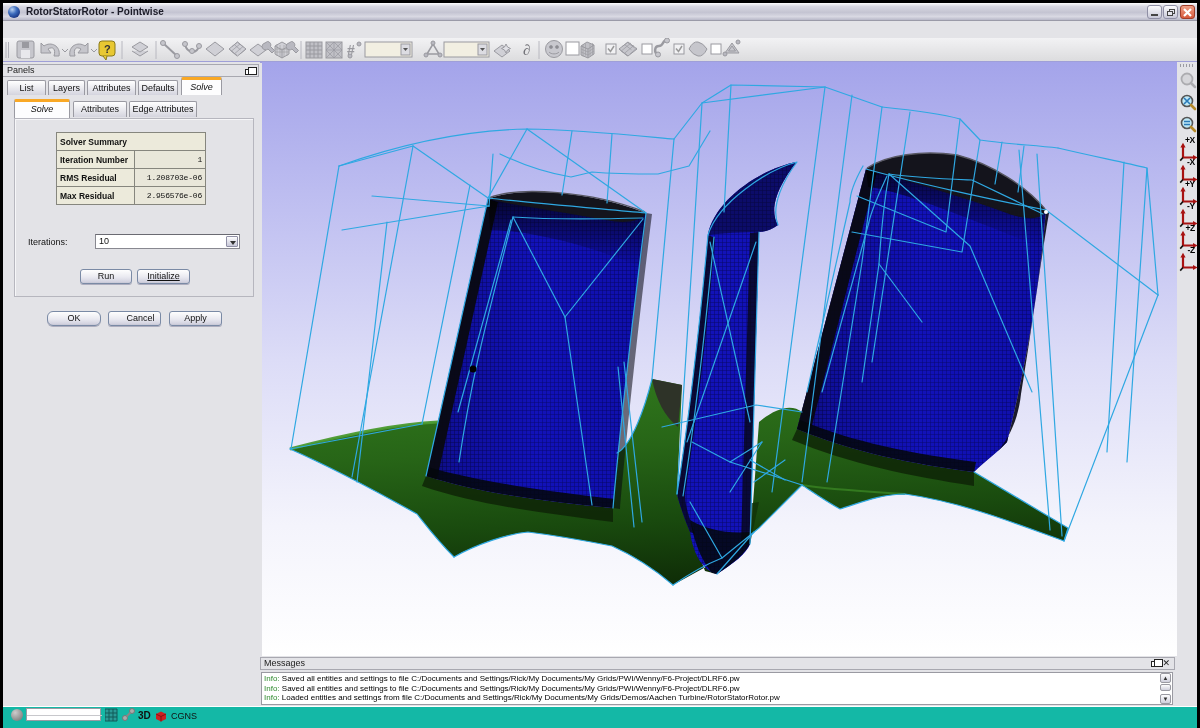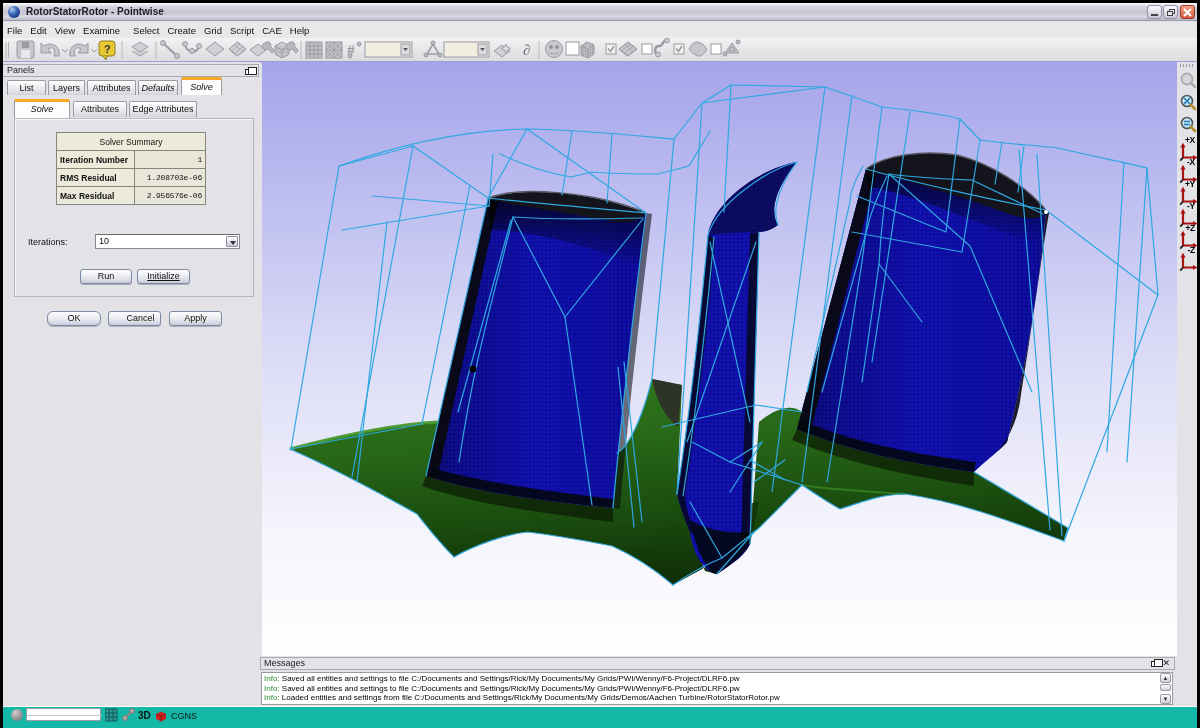--- a/index.html
+++ b/index.html
@@ -35,21 +35,21 @@
   background:linear-gradient(180deg,#ffffff,#e6e6ec 60%,#d4d4de); text-align:center; color:#111; }
 .tab.active { background:#fdfdfe; border-top:3px solid #f9a825; z-index:3;font-style:italic; }
 #mtabs .tab { top:18px; height:15px; line-height:14px; }
 #mtabs .tab.active { top:15px; height:18px; }
 #stabs .tab { top:39px; height:16px; line-height:15px; }
 #stabs .tab.active { top:37px; height:19px; }
 #tabframe { position:absolute; left:11px; top:56px; width:240px; height:179px;
   border:1px solid #b6b6be; box-shadow:inset 1px 1px 0 #f6f6f8; background:#e3e3e7; z-index:2; }
 #soltable { position:absolute; left:41px; top:13px; width:150px; border-collapse:collapse; font-size:8.5px; white-space:nowrap; }
 #soltable td { border:1px solid #86867e; background:#eceadb; padding:0 3px; height:18px; color:#111; }
-#soltable td.h { text-align:center; font-weight:normal; height:18px; }
+#soltable td.h { text-align:left; font-weight:bold; height:18px; }
 #soltable td.l { font-weight:bold; width:78px; }
 #soltable td.v { font-family:"Liberation Mono",monospace; font-size:8px; text-align:right; background:#e9e7da; letter-spacing:-0.2px; }
 #itlabel { position:absolute; left:13px; top:118px; color:#111; }
 #itcombo { position:absolute; left:80px; top:115px; width:145px; height:15px; background:#fff;
   border:1px solid #888890; border-top-color:#6a6a72; font-size:9px; line-height:13px; padding-left:3px; color:#111; }
 #itcombo .dd { position:absolute; right:1px; top:1px; width:12px; height:11px;
   background:linear-gradient(180deg,#fdfdfe,#c8c8d8); border:1px solid #8f8fa5; border-radius:1px; }
 #itcombo .dd:before { content:""; position:absolute; left:3px; top:4px; border-left:3px solid transparent;
   border-right:3px solid transparent; border-top:4px solid #333; }
 .xpbtn { position:absolute; height:15px; border:1px solid #7a8aa5; border-radius:3px;
@@ -97,23 +97,20 @@
       </div>
     <div class="winbtn" id="btnmax">
         <span style="position:absolute;left:5px;top:3px;width:6px;height:5px;border:1px solid #444;background:transparent;"></span>
         <span style="position:absolute;left:3px;top:5px;width:6px;height:5px;border:1px solid #444;background:#e6e6ee;"></span>
       </div>
     <div class="winbtn" id="btncls">
         <svg width="13" height="12" viewBox="0 0 13 12" style="position:absolute;left:0;top:1px;">
           <path d="M3 2 L10 9 M10 2 L3 9" stroke="#fff" stroke-width="2.2"></path>
         </svg>
       </div>
-  </div>
-  <div id="menubar" style="padding-left:0px;">
-    <span>File</span><span>Edit</span><span>View</span><span>Examine</span><span style="margin-left:5px;">Select</span><span>Create</span><span>Grid</span><span>Script</span><span>CAE</span><span>Help</span>
   </div>
   <div id="toolbar">
   <svg width="1194" height="23" viewBox="0 0 1194 23">
     <g stroke="#9a9aa0" fill="#c6c6cc">
 
       <path d="M3 4 v16 M5.5 4 v16" stroke="#b0b0b8" fill="none"></path>
 
       <rect x="14" y="3" width="17" height="17" rx="2"></rect>
       <rect x="18" y="12" width="9" height="8" fill="#e8e8ec" stroke="none"></rect>
       <rect x="19" y="4" width="7" height="6" fill="#9a9aa0" stroke="none"></rect>
@@ -216,21 +213,21 @@
           <circle cx="735" cy="4" r="2" fill="#b8b8c0"></circle>
     </g>
   </svg>
   </div>
   <div id="lpanel">
     <div class="hdr">Panels<div class="dockico" style="right:6px;top:4px;"></div></div>
     <div id="mtabs">
       <div class="tab" style="left:4px;width:39px;">List</div>
       <div class="tab" style="left:45px;width:37px;">Layers</div>
       <div class="tab" style="left:84px;width:49px;">Attributes</div>
-      <div class="tab" style="left:135px;width:40px;font-style:italic;">Defaults</div>
+      <div class="tab" style="left:135px;width:40px;">Defaults</div>
       <div class="tab active" style="left:178px;width:41px;">Solve</div>
     </div>
     <div id="stabs">
       <div class="tab active" style="left:11px;width:56px;">Solve</div>
       <div class="tab" style="left:70px;width:54px;">Attributes</div>
       <div class="tab" style="left:126px;width:68px;">Edge Attributes</div>
     </div>
     <div id="tabframe">
       <table id="soltable">
         <tbody>

